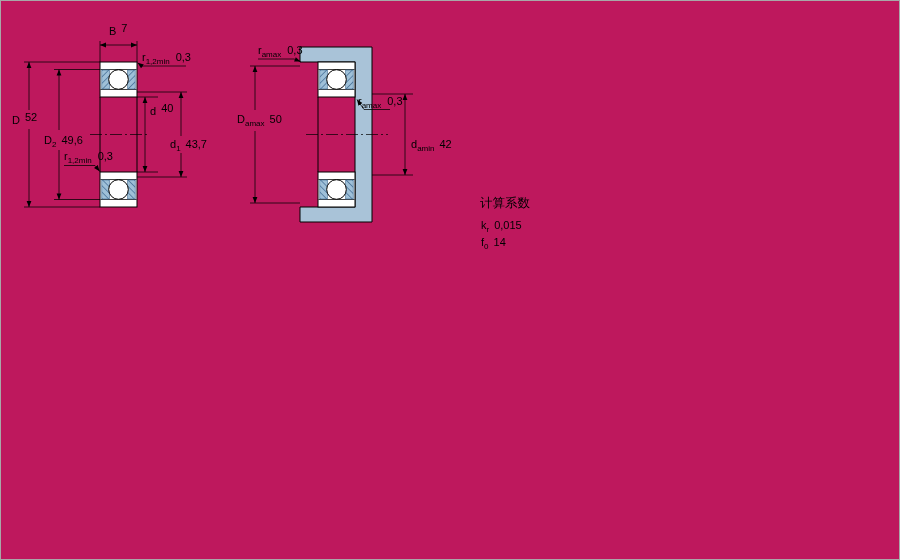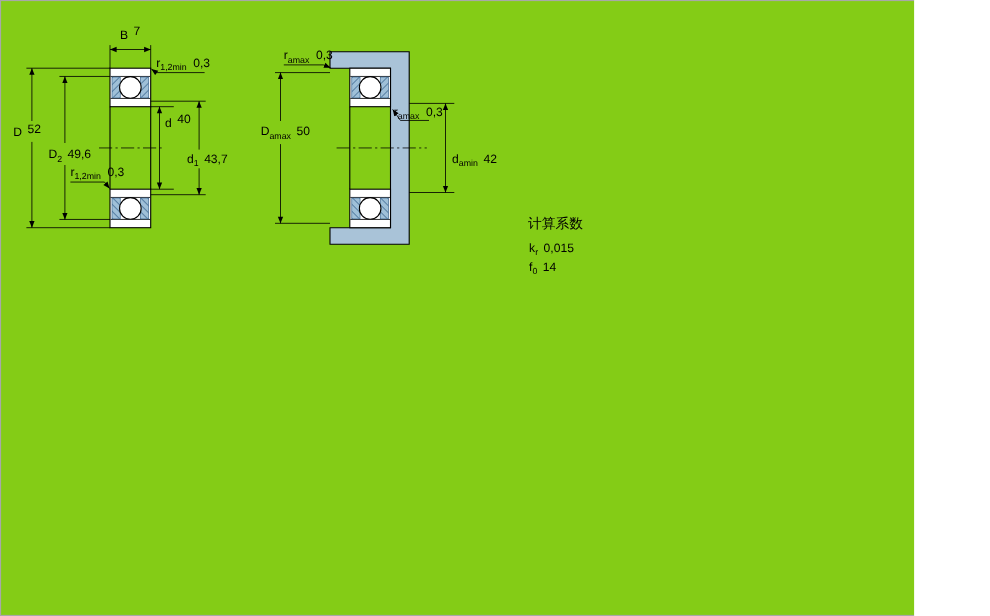--- a/index.html
+++ b/index.html
@@ -1,16 +1,16 @@
 <!DOCTYPE html>
 <html><head>
 <meta charset="utf-8">
 <style>
   html,body{margin:0;padding:0;background:#ffffff;}
-  #stage{position:relative;width:831px;height:560px;background:#84cc16;overflow:hidden;}
+  #stage{position:relative;width:900px;height:560px;background:#be185d;overflow:hidden;}
   svg{position:absolute;left:0;top:0;}
   .dim{font-family:"Liberation Sans",sans-serif;font-size:11px;fill:#000;}
   .sub{font-size:8px;}
   .cjk{font-family:"DejaVu Sans","Liberation Sans",sans-serif;font-size:12.5px;fill:#000;}
   .edge{stroke:#000;stroke-width:1;fill:none;}
   .white-part{fill:#ffffff;stroke:#000;stroke-width:1;}
   .thin{stroke:#000;stroke-width:0.75;fill:none;}
   .cl{stroke:#000;stroke-width:0.7;fill:none;stroke-dasharray:12 3 2 3;}
   .ball{fill:#ffffff;stroke:#000;stroke-width:1;}
   .seal{fill:url(#sealHatch);stroke:#39648e;stroke-width:0.6;}

